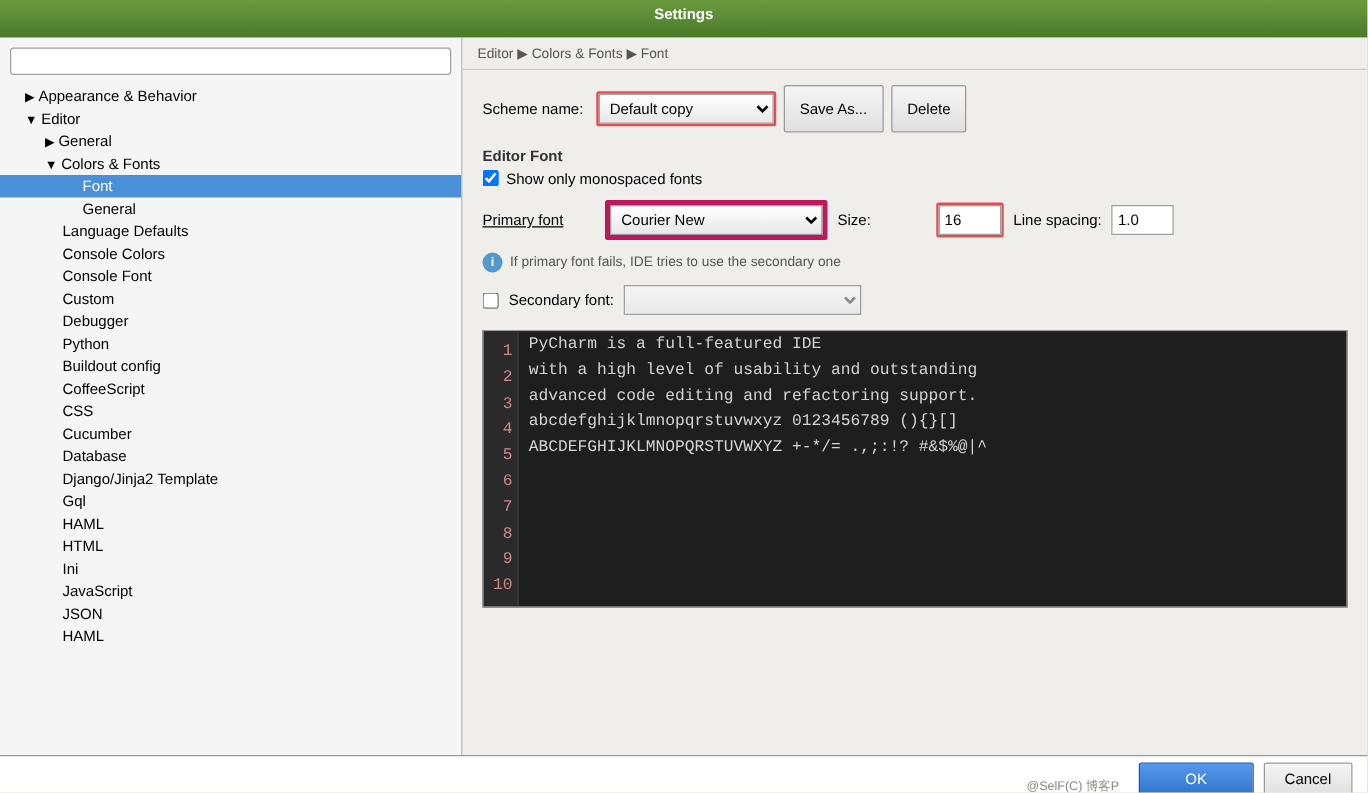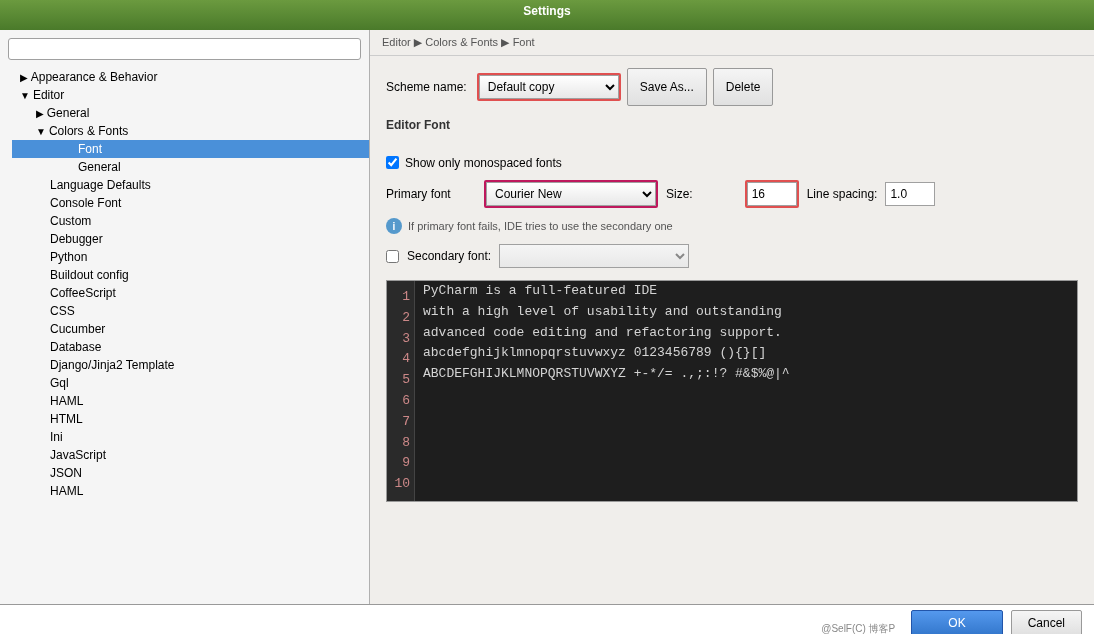--- a/index.html
+++ b/index.html
@@ -65,21 +65,21 @@
       white-space: nowrap;
     }
 
     .tree-item.selected {
       background: #4a90d9;
       color: white;
     }
 
     .tree-item.indent-1 { padding-left: 20px; }
     .tree-item.indent-2 { padding-left: 36px; }
-    .tree-item.indent-3 { padding-left: 52px; margin-left: 12px; }
+    .tree-item.indent-3 { padding-left: 52px; }
 
     .tree-arrow {
       display: inline-block;
       margin-right: 3px;
       font-size: 10px;
     }
 
     .tree-arrow.expanded::before { content: "▼"; }
     .tree-arrow.collapsed::before { content: "▶"; }
 
@@ -140,45 +140,46 @@
       background: linear-gradient(to bottom, #f5f5f5, #e0e0e0);
       font-size: 12px;
       cursor: pointer;
       border-radius: 2px;
     }
 
     .section-header {
       font-size: 12px;
       font-weight: bold;
       color: #333;
-      margin-bottom: 24px;
+      margin-bottom: 4px;
       margin-top: 4px;
     }
 
     .checkbox-row {
       display: flex;
       align-items: flex-start;
       gap: 6px;
       margin-bottom: 10px;
     }
 
     .font-row {
       display: flex;
       align-items: center;
       gap: 8px;
       margin-bottom: 10px;
     }
 
     .font-label {
       font-size: 12px;
       min-width: 90px;
+      text-decoration: underline;
     }
 
     .font-input-wrap {
-      border: 2px solid #be185d;
+      border: 4px solid #be185d;
       border-radius: 2px;
     }
 
     .font-select {
       height: 24px;
       min-width: 170px;
       border: 1px solid #a0a0a0;
       background: linear-gradient(to bottom, #ffffff, #e8e8e8);
       font-size: 12px;
       padding: 0 4px;
@@ -346,20 +347,21 @@
         <input class="search-input" type="text" placeholder="" style="">
       </div>
       <div id="tree-container">
           <div class="tree-item indent-1"><span class="tree-arrow collapsed"></span><span>Appearance &amp; Behavior</span></div>
           <div class="tree-item indent-1"><span class="tree-arrow expanded"></span><span>Editor</span></div>
           <div class="tree-item indent-2"><span class="tree-arrow collapsed"></span><span>General</span></div>
           <div class="tree-item indent-2"><span class="tree-arrow expanded"></span><span>Colors &amp; Fonts</span></div>
           <div class="tree-item selected indent-3"><span style="display:inline-block;width:14px;"></span><span>Font</span></div>
           <div class="tree-item indent-3"><span style="display:inline-block;width:14px;"></span><span>General</span></div>
           <div class="tree-item indent-2"><span style="display:inline-block;width:14px;"></span><span>Language Defaults</span></div>
+          <div class="tree-item indent-2"><span style="display:inline-block;width:14px;"></span><span>Console Colors</span></div>
           <div class="tree-item indent-2"><span style="display:inline-block;width:14px;"></span><span>Console Font</span></div>
           <div class="tree-item indent-2"><span style="display:inline-block;width:14px;"></span><span>Custom</span></div>
           <div class="tree-item indent-2"><span style="display:inline-block;width:14px;"></span><span>Debugger</span></div>
           <div class="tree-item indent-2"><span style="display:inline-block;width:14px;"></span><span>Python</span></div>
           <div class="tree-item indent-2"><span style="display:inline-block;width:14px;"></span><span>Buildout config</span></div>
           <div class="tree-item indent-2"><span style="display:inline-block;width:14px;"></span><span>CoffeeScript</span></div>
           <div class="tree-item indent-2"><span style="display:inline-block;width:14px;"></span><span>CSS</span></div>
           <div class="tree-item indent-2"><span style="display:inline-block;width:14px;"></span><span>Cucumber</span></div>
           <div class="tree-item indent-2"><span style="display:inline-block;width:14px;"></span><span>Database</span></div>
           <div class="tree-item indent-2"><span style="display:inline-block;width:14px;"></span><span>Django/Jinja2 Template</span></div>

